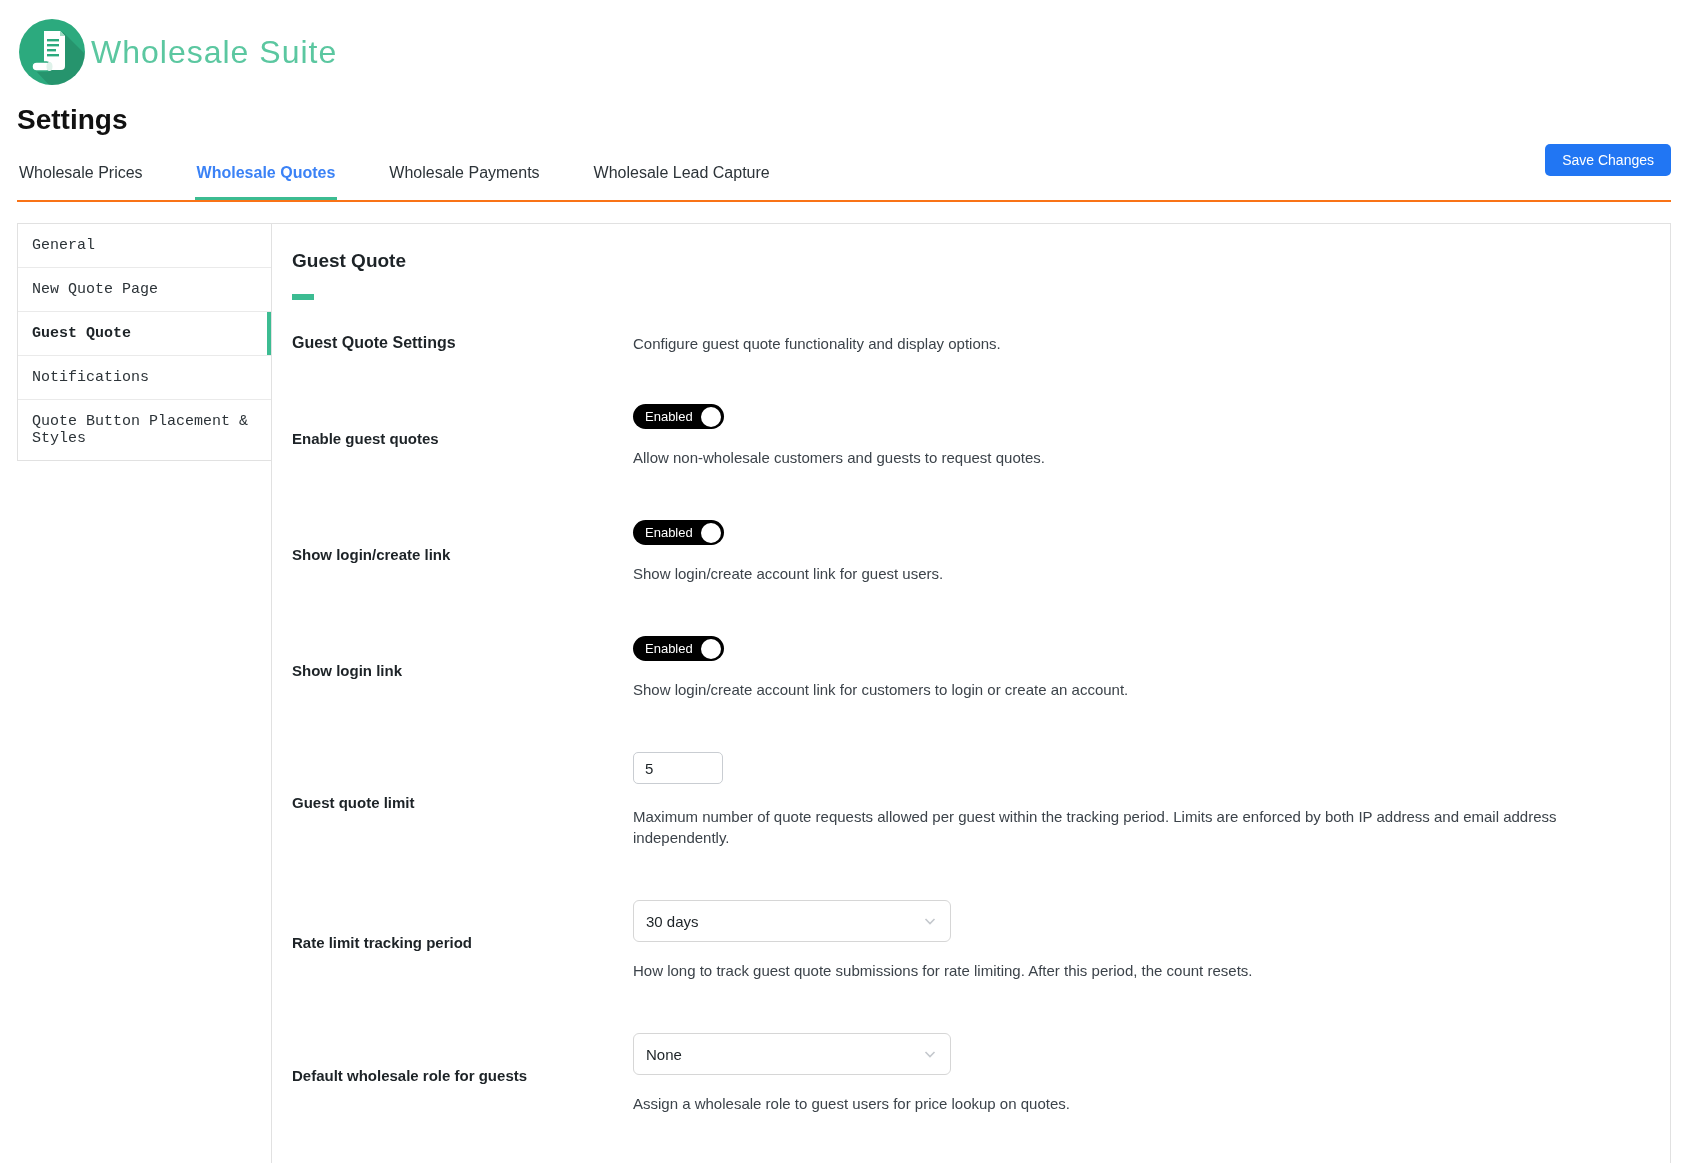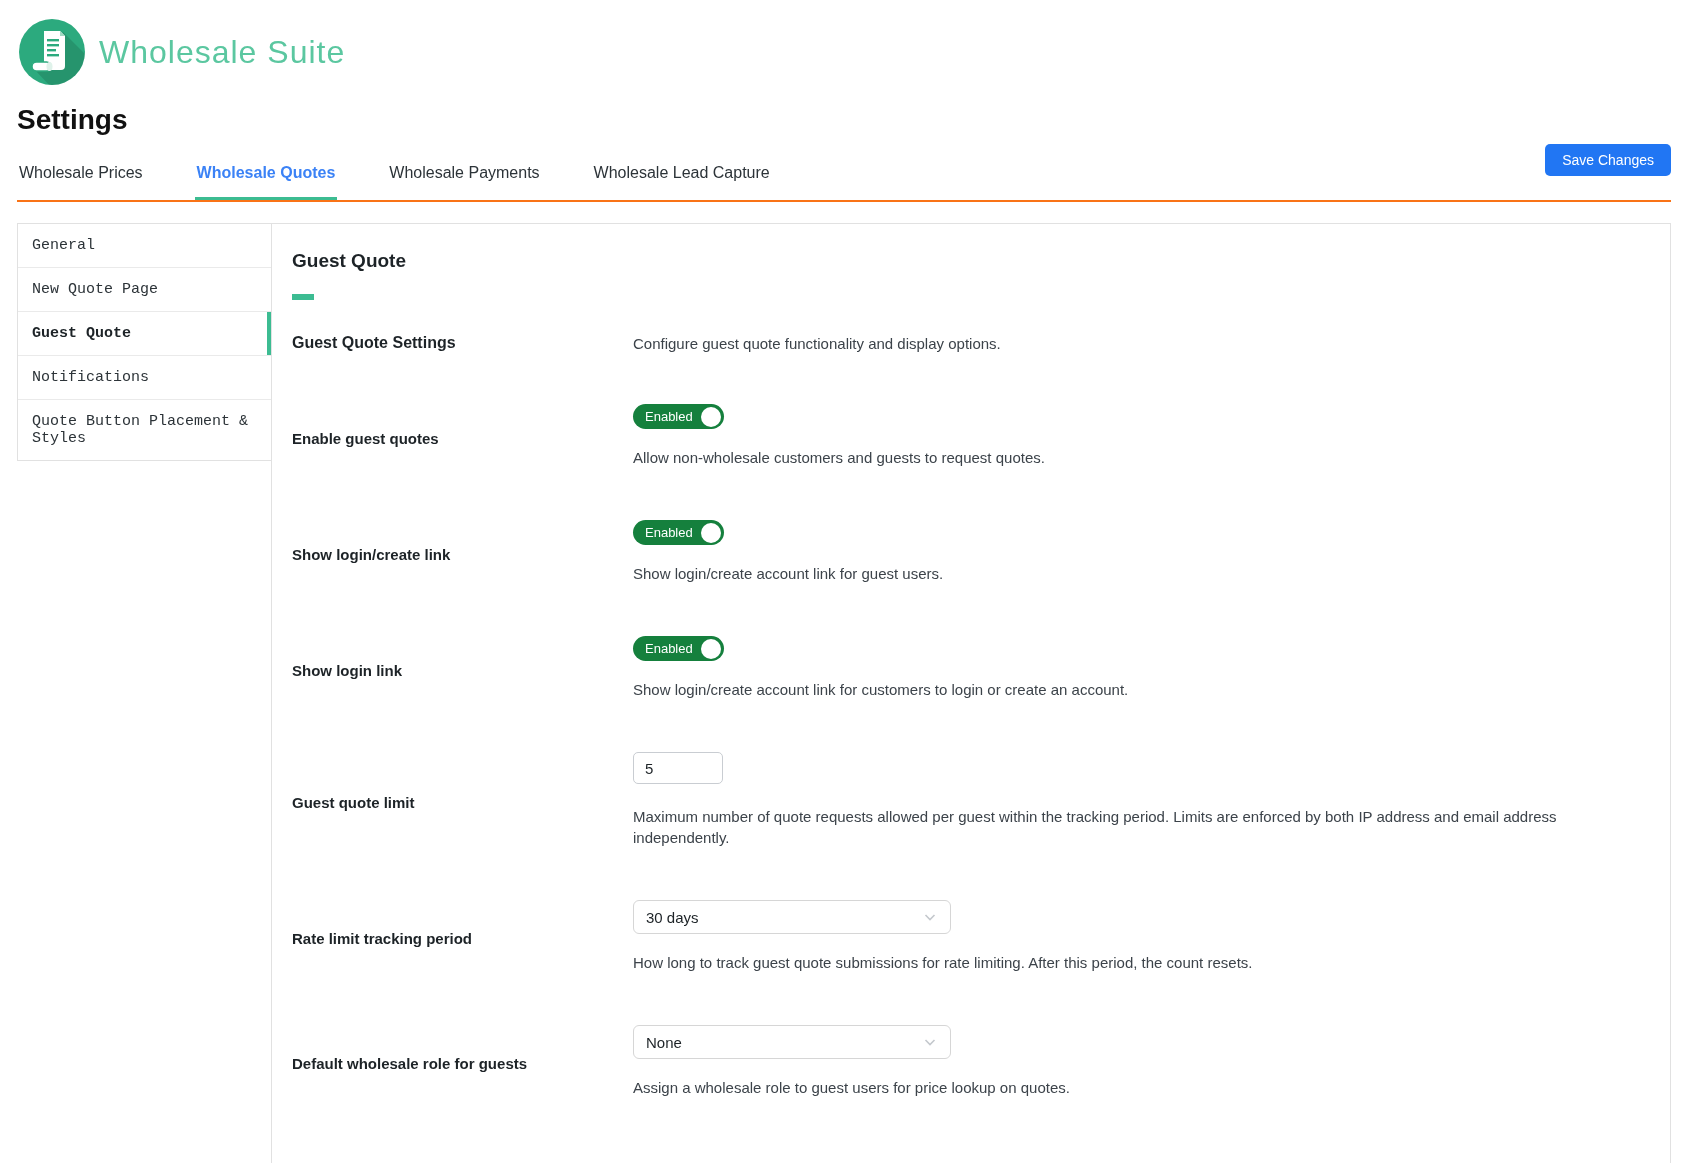--- a/index.html
+++ b/index.html
@@ -7,21 +7,21 @@
     font-family: "Liberation Sans", sans-serif;
     background: #ffffff;
     color: #1d2327;
     width: 1688px;
     height: 1163px;
     overflow: hidden;
   }
   .page { padding: 0 17px; position: relative; width: 100%; height: 100%; }
 
   
-  .brand { display: flex; align-items: center; gap: 12px; padding-top: 16px; height: 88px; }
+  .brand { display: flex; align-items: center; gap: 4px; padding-top: 16px; height: 88px; }
   .brand-logo { width: 70px; height: 70px; display: block; }
   .brand-name { font-size: 32px; font-weight: 400; color: #5bc7a0; letter-spacing: 1px; }
 
   .page-title { font-size: 28px; font-weight: 700; margin-top: 16px; color: #111; }
 
   
   .tabbar { position: relative; display: flex; align-items: center; border-bottom: 2px solid #f97316; margin-top: 14px; }
   .tab {
     font-size: 16px; color: #2c3338; padding: 14px 2px 15px; margin-right: 50px;
     border-bottom: 3px solid transparent; cursor: pointer; white-space: nowrap;
@@ -54,37 +54,37 @@
   
   .srow { display: flex; margin-bottom: 52px; align-items: center; }
   .srow-label { width: 341px; flex-shrink: 0; font-size: 15px; font-weight: 700; color: #1d2327; padding-top: 4px; }
   .srow-body { flex: 1; font-size: 15px; color: #3c434a; }
   .srow.section .srow-label { font-size: 16px; }
   .srow.section .srow-body { padding-top: 5px; }
   .desc { margin-top: 18px; font-size: 15px; color: #3c434a; line-height: 1.4; }
 
   
   .toggle {
-    display: inline-flex; align-items: center; background: #15803d; border-radius: 13px;
+    display: inline-flex; align-items: center; background: #000000; border-radius: 13px;
     height: 25px; padding: 0 3px 0 12px; gap: 8px; cursor: pointer; user-select: none;
   }
   .toggle-label { color: #fff; font-size: 13px; }
   .toggle-knob { width: 20px; height: 20px; border-radius: 50%; background: #fff; }
 
   
   .text-input {
     width: 90px; height: 32px; border: 1px solid #c9cdd2; border-radius: 5px;
     padding: 0 11px; font-size: 15px; color: #1d2327;
     font-family: "Liberation Sans", sans-serif; outline: none; background: #fff;
   }
   .srow .desc.after-input { margin-top: 22px; }
 
   
   .select {
-    width: 318px; height: 34px; border: 1px solid #d6d6d6; border-radius: 6px;
+    width: 318px; height: 42px; border: 1px solid #d6d6d6; border-radius: 6px;
     display: flex; align-items: center; justify-content: space-between;
     padding: 0 12px; font-size: 15px; color: #1d2327; cursor: pointer; background: #fff;
   }
   .chevron { display: block; }
 </style>
 </head>
 <body>
 
 <div class="page">
 

